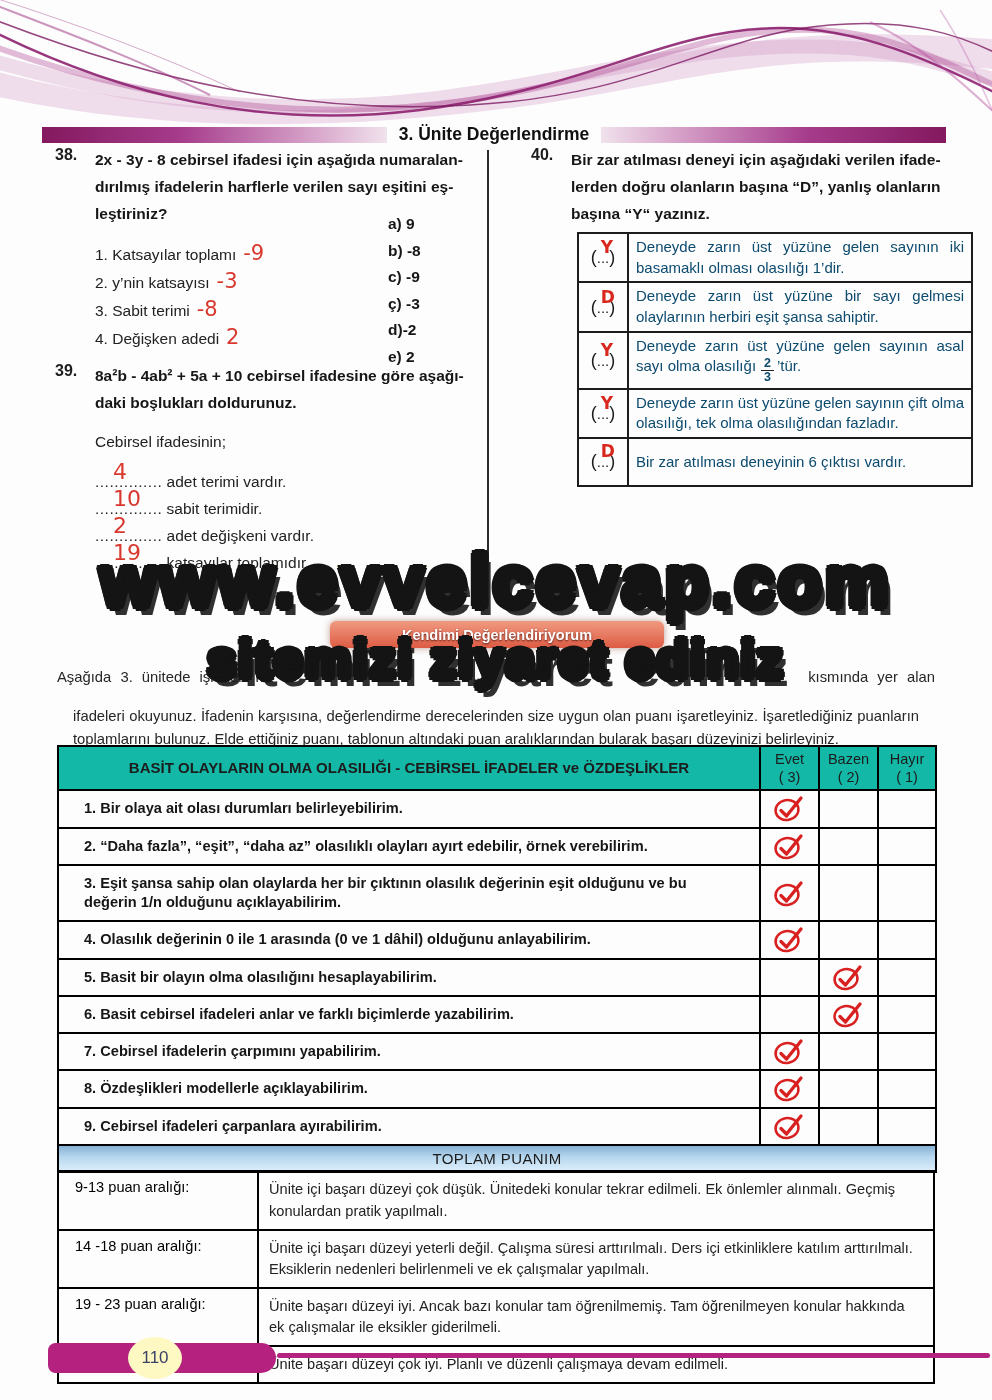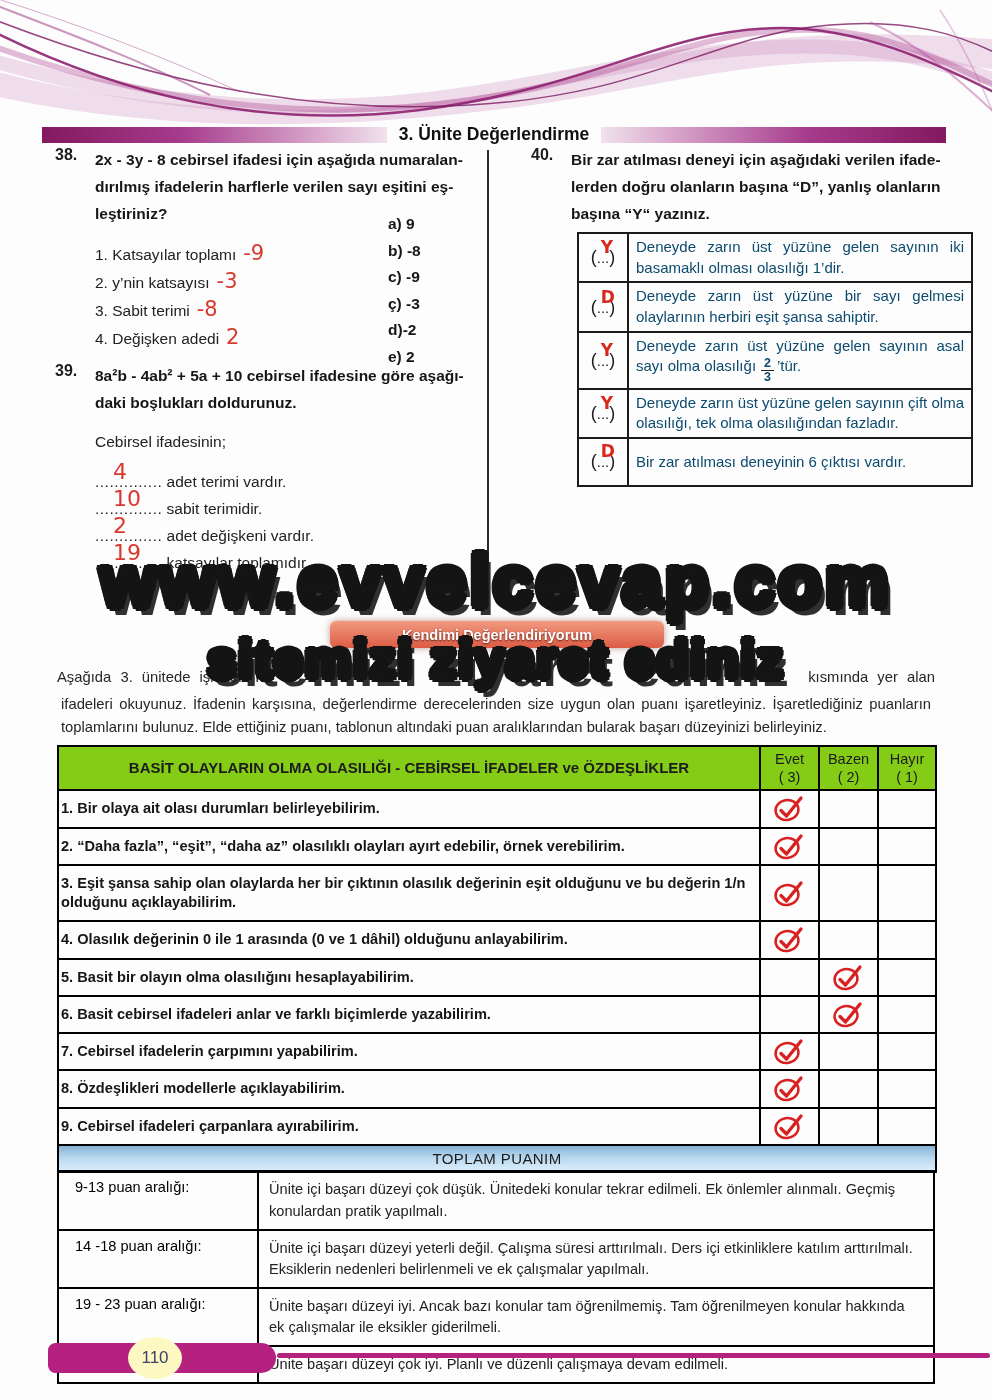--- a/index.html
+++ b/index.html
@@ -52,29 +52,29 @@
   .wm1{top:540px;font-size:72px;letter-spacing:3px;background-image:linear-gradient(180deg,#ffc14e 15%,#f49a2d 55%,#ec831c 90%);}
   .wm2{top:629px;font-size:52px;letter-spacing:2px;background-image:linear-gradient(180deg,#f79a44 10%,#ec5c2b 60%,#e23b1f 95%);}
   .kd-banner{position:absolute;left:330px;top:621px;width:334px;height:27px;z-index:25;
       background:linear-gradient(180deg,#f09a80,#dd5b44);border-radius:6px;
       display:flex;align-items:center;justify-content:center;box-shadow:0 0 7px rgba(120,40,20,.45);}
   .kd-banner span{color:#fff;font-weight:bold;font-size:14.5px;text-shadow:0 1px 2px rgba(60,10,5,.85);filter:blur(.4px);}
   
   .intro{position:absolute;left:57px;top:666px;width:878px;font-size:14.8px;line-height:23px;color:#262626;}
   .intro-line1{display:flex;justify-content:space-between;}
   .intro-line1 .frag{white-space:nowrap;word-spacing:5px;}
-  .intro-body{margin:4px;text-align:justify;}
+  .intro-body{margin:16px;text-align:justify;}
   
   .tables{position:absolute;left:57px;top:745px;width:878px;}
   table{border-collapse:collapse;width:100%;table-layout:fixed;}
   .eval th,.eval td{border:2.4px solid #000;}
-  .eval th{background:#84cc16;font-weight:normal;font-size:14.5px;line-height:1.25;padding:3px 0;color:#1c1c1c;}
+  .eval th{background:#14b8a6;font-weight:normal;font-size:14.5px;line-height:1.25;padding:3px 0;color:#1c1c1c;}
   .eval th.stmt-h{font-weight:bold;font-size:15px;text-align:center;padding:4px 10px;}
   .eval th .pts{display:block;}
-  .eval td.stmt{font-weight:bold;font-size:14.6px;padding:8px 2px;line-height:1.32;color:#161616;}
+  .eval td.stmt{font-weight:bold;font-size:14.6px;padding:8px 25px;line-height:1.32;color:#161616;}
   .eval td.chk{text-align:center;vertical-align:middle;padding:0;}
   .eval td.total{background:linear-gradient(180deg,#86b2d6 0%,#b7d7ee 45%,#dceefb 100%);
       text-align:center;font-size:15px;padding:4px;color:#1b1b1b;letter-spacing:.4px;}
   .checkmark{display:block;margin:2px auto;}
   .score{margin-top:-2.4px;}
   .score td{border:2.4px solid #000;}
   .score .range{color:#000000;padding:7px 8px 7px 16px;vertical-align:top;font-size:14.6px;}
   .score .desc{padding:7px 10px;line-height:1.45;color:#222;font-size:14.6px;}
   
   .bb-bar{position:absolute;left:48px;top:1343px;width:228px;height:30px;background:#b5217e;border-radius:8px 16px 16px 8px;}

